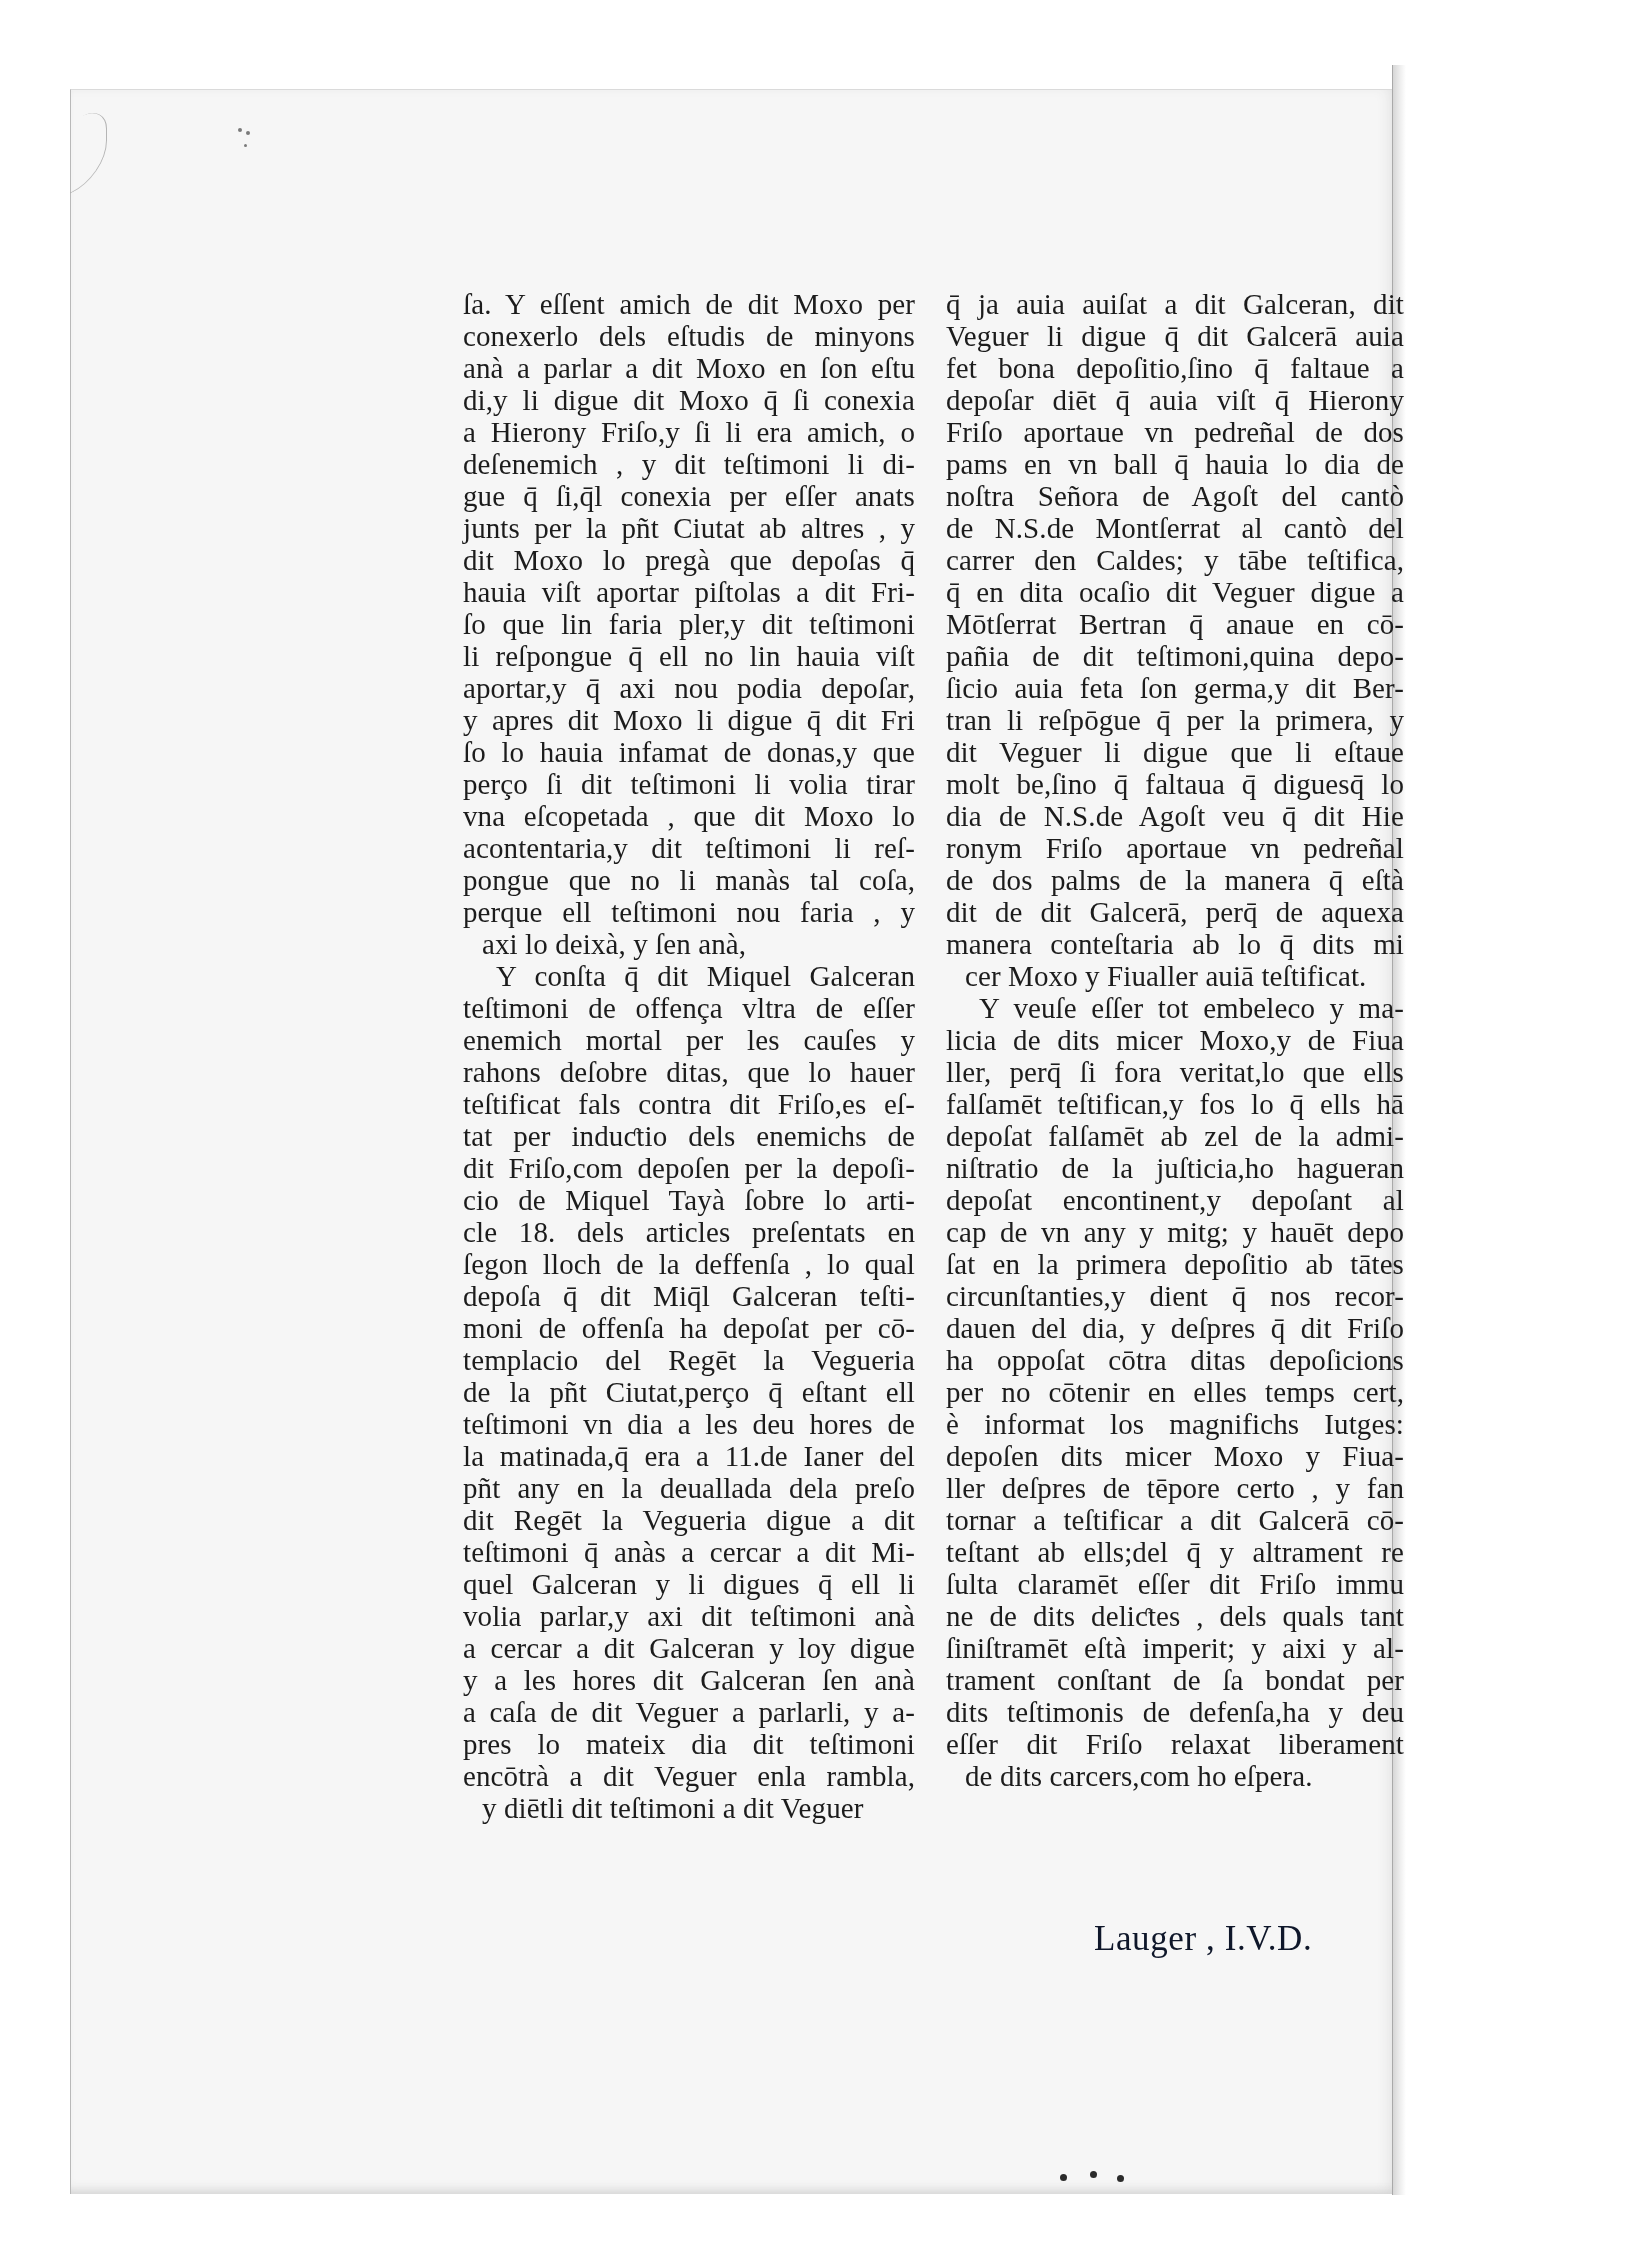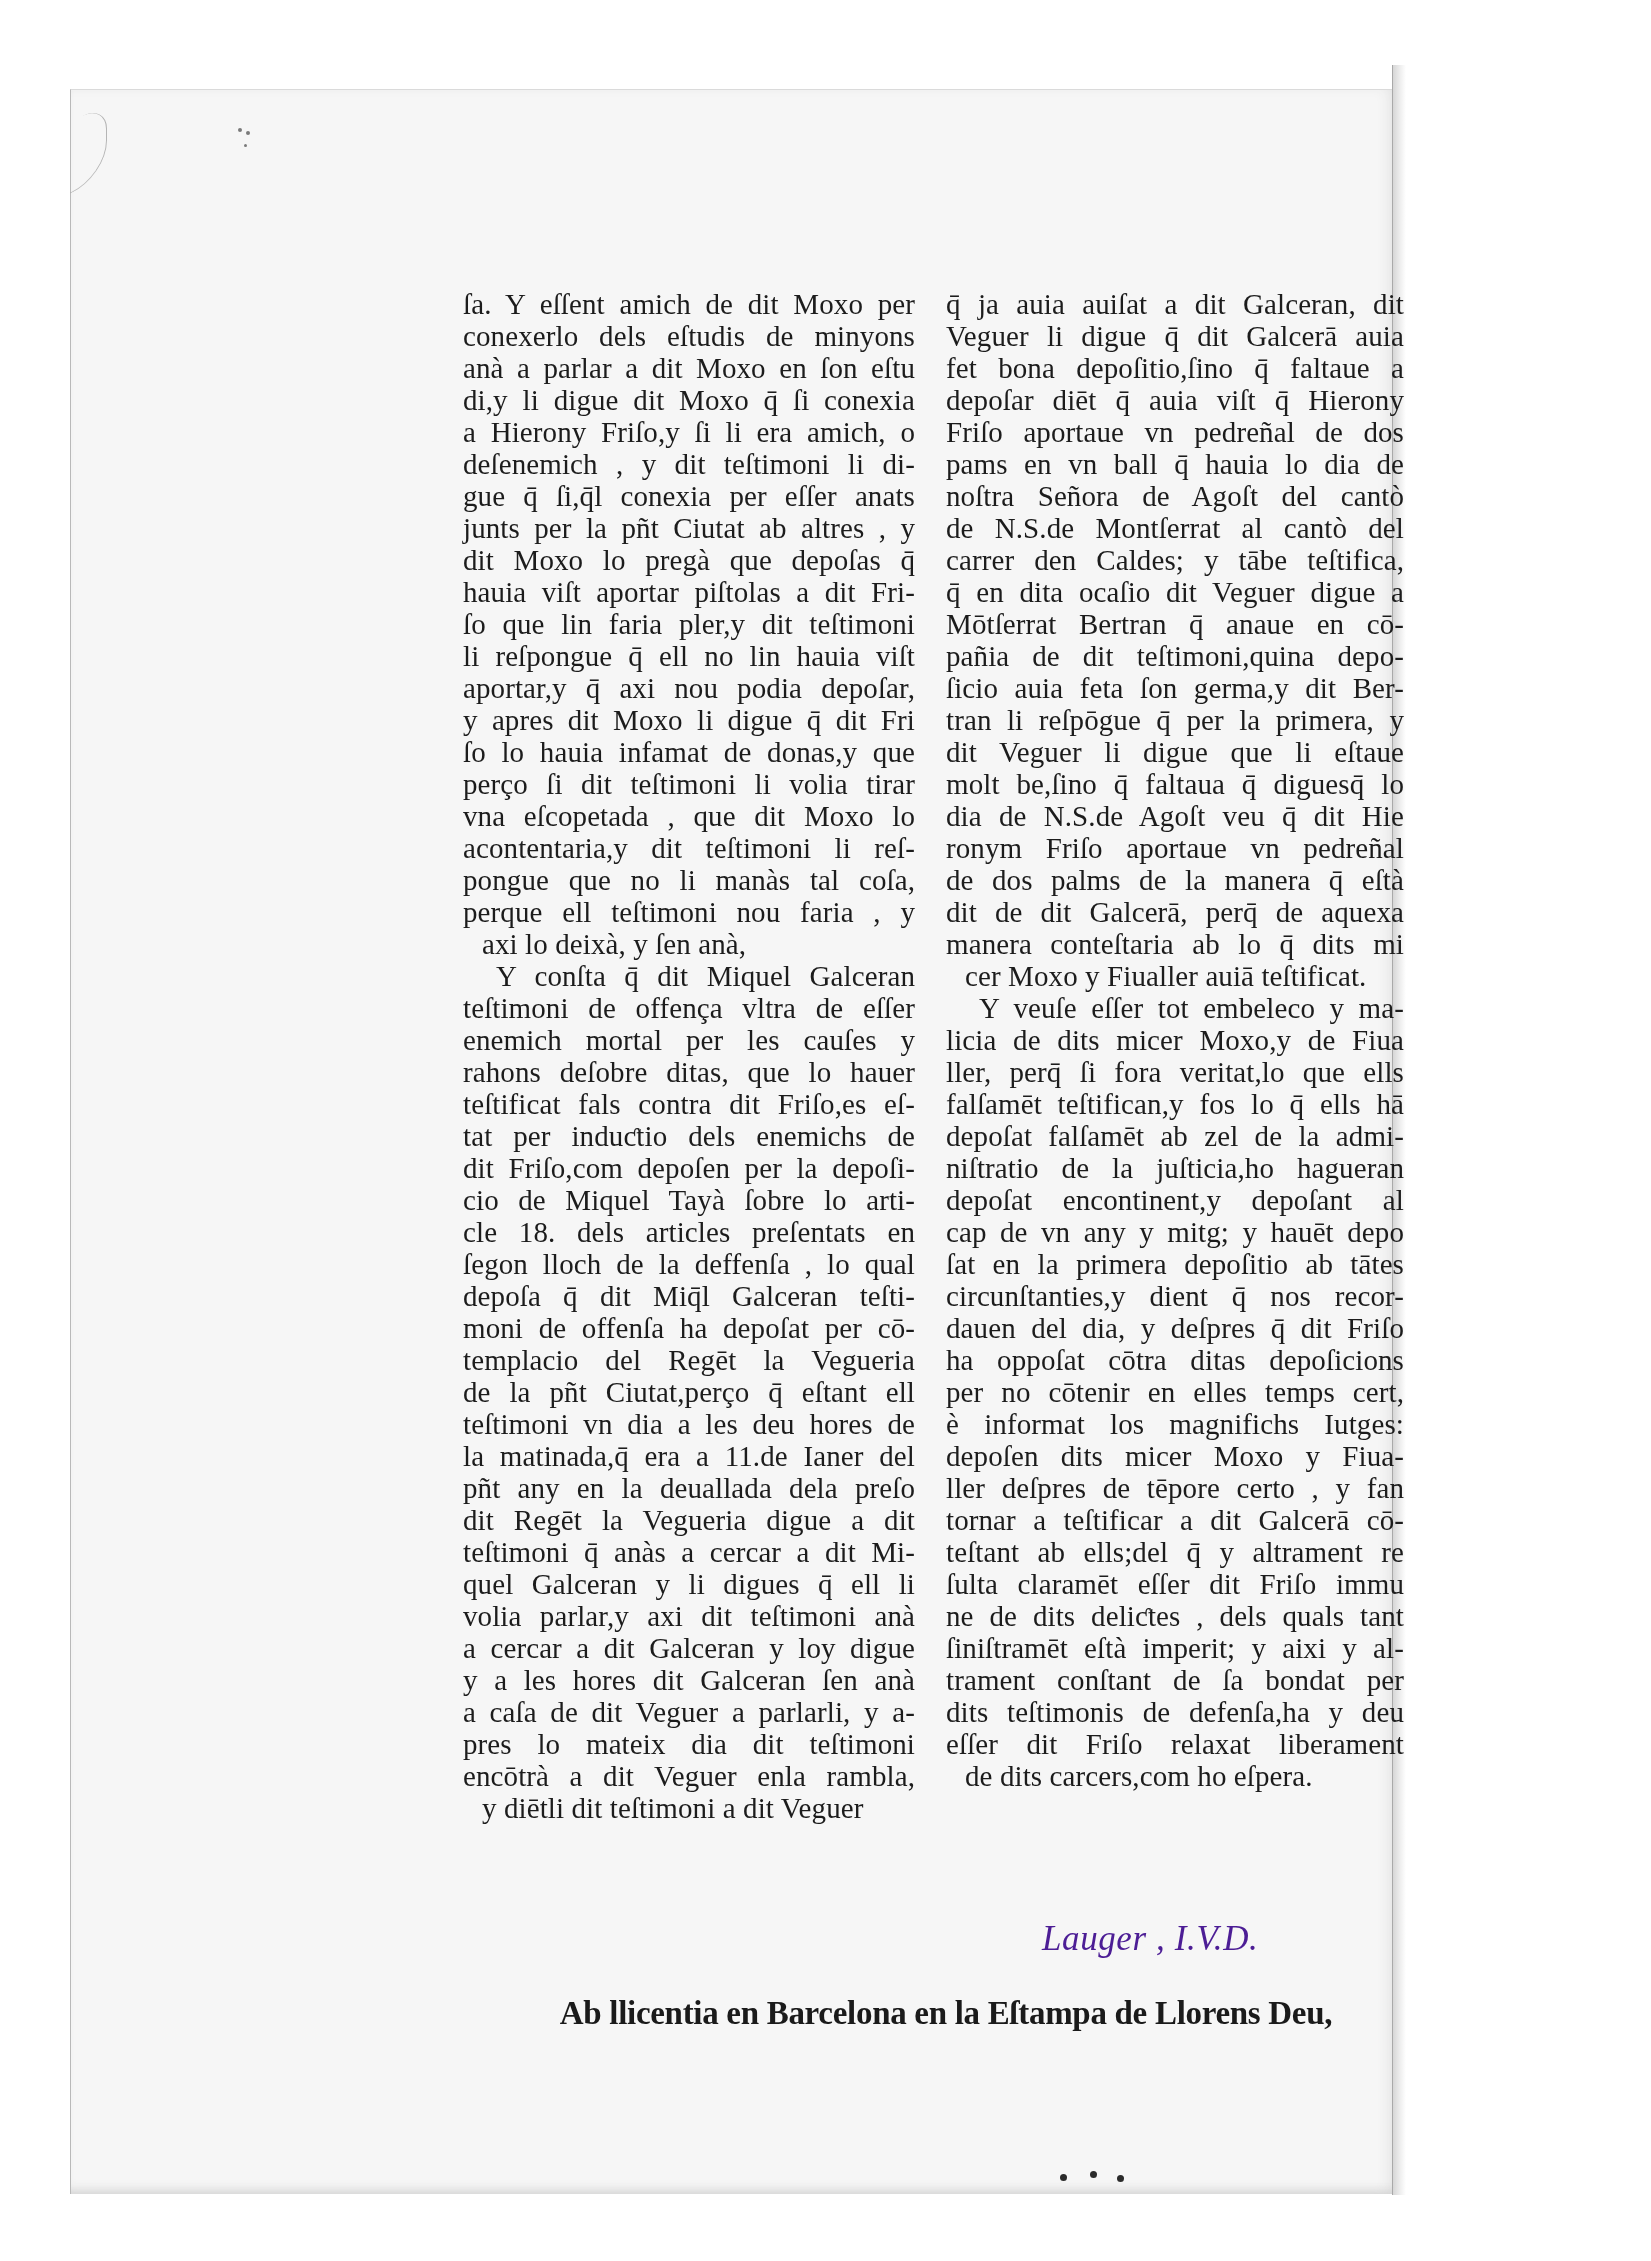--- a/index.html
+++ b/index.html
@@ -83,26 +83,25 @@
   .line.last {
     text-align-last: left;
     margin-left: 19px;
   }
   .line.indent {
     padding-left: 33px;
   }
 
   .signature {
     position: absolute;
-    left: 1042px;
+    left: 1094px;
     top: 1919px;
-    font-style: italic;
     font-size: 35px;
     letter-spacing: 0.6px;
-    color: #4c1d95;
+    color: #0f172a;
   }
   .imprint {
     position: absolute;
     left: 464px;
     top: 1990px;
     width: 964px;
     text-align: center;
     font-size: 33px;
     line-height: 46px;
     font-weight: bold;
@@ -235,21 +234,20 @@
     <span class="line">ſiniſtramēt eſtà imperit; y aixi y al-</span>
     <span class="line">trament conſtant de ſa bondat per</span>
     <span class="line">dits teſtimonis de defenſa,ha y deu</span>
     <span class="line">eſſer dit Friſo relaxat liberament</span>
     <span class="line last">de dits carcers,com ho eſpera.</span>
   </div>
 
 <div class="signature">Lauger , I.V.D.</div>
 
 <div class="imprint">
-  <span class="imprint-line">Ab llicentia en Barcelona en la Eſtampa de Llorens Deu,</span>
 </div>
 
 <div class="catchword-dots">
   <span style="left:0;top:1.2px"></span>
   <span style="left:30px;top:-2.4px"></span>
   <span style="left:57px;top:2.4px"></span>
 </div>
 
 
 </body></html>

